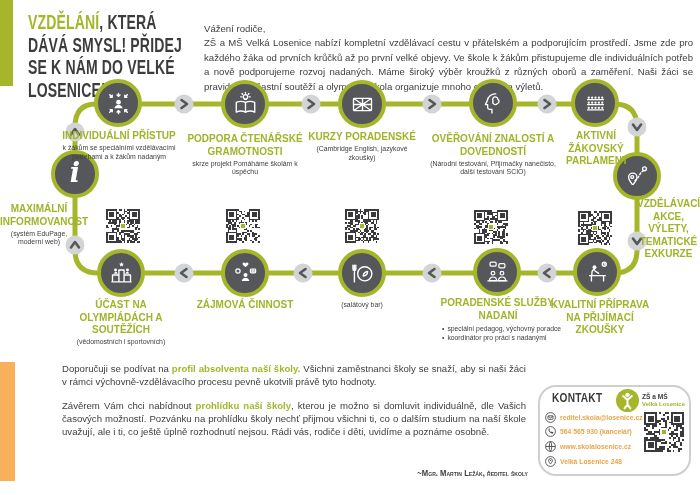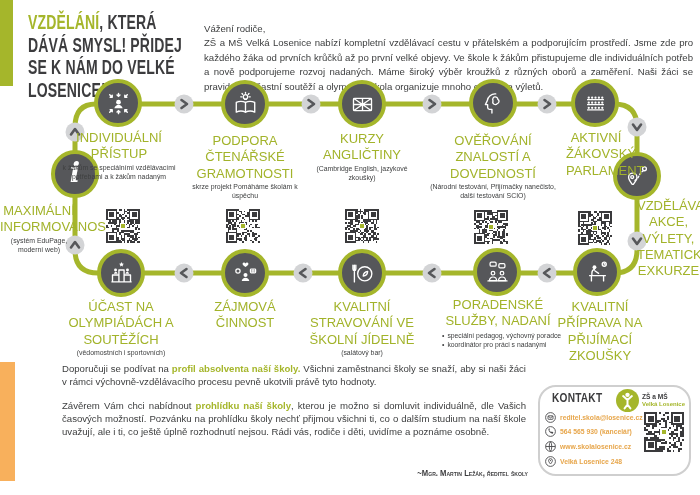--- a/index.html
+++ b/index.html
@@ -14,21 +14,21 @@
   
   #intro{left:204px;top:14px;width:489px;font-size:9.6px;line-height:1.5;color:#3f4041;margin-top:8px;}
   #intro .body{text-align:justify;}
   
   .node{position:absolute;width:48px;height:48px;border-radius:50%;background:#56575a;
         border:4px solid #a5b62b;box-sizing:border-box;display:flex;align-items:center;
         justify-content:center;}
   .info-i{font-family:"DejaVu Serif",serif;font-style:italic;font-weight:700;
           font-size:27px;color:#fff;margin-top:-3px;}
   .lbl{position:absolute;text-align:center;line-height:1.25;}
-  .lbl .t{display:block;color:#a2b32a;font-weight:400;font-size:13px;}
+  .lbl .t{display:block;color:#a2b32a;font-weight:700;font-size:10px;}
   .lbl .s{display:block;color:#3f4041;font-weight:400;font-size:6.9px;margin-top:1.5px;}
   .bullets{margin-top:1.5px;text-align:left;padding-left:8px;}
   .brow{display:flex;gap:3px;font-size:6.8px;color:#3f4041;line-height:1.35;}
   .brow .dot{font-size:6.8px;}
   .qr{position:absolute;line-height:0;}
   
   #orange-bar{left:0;top:362px;width:15px;height:119px;background:#f8b05c;}
   .outro{left:62px;width:464px;font-size:9.6px;line-height:1.38;text-align:justify;}
   .outro .hl{color:#a5b62b;font-weight:700;margin-top:41px;}
   #signature{left:250px;top:468px;width:278px;text-align:right;font-size:9px;font-weight:700;
@@ -247,21 +247,21 @@
 
   <div class="lbl" style="left:62px;top:130px;width:114px">
     <span class="t">INDIVIDUÁLNÍ PŘÍSTUP</span>
     <span class="s">k žákům se speciálními vzdělávacími potřebami a k žákům nadaným</span>
   </div>
   <div class="lbl" style="left:183px;top:133px;width:124px">
     <span class="t">PODPORA ČTENÁŘSKÉ GRAMOTNOSTI</span>
     <span class="s">skrze projekt Pomáháme školám k úspěchu</span>
   </div>
   <div class="lbl" style="left:305px;top:131px;width:114px">
-    <span class="t">KURZY ANGLIČTINY</span>
+    <span class="t">KURZY PORADENSKÉ</span>
     <span class="s">(Cambridge English, jazykové zkoušky)</span>
   </div>
   <div class="lbl" style="left:428px;top:133px;width:130px">
     <span class="t">OVĚŘOVÁNÍ ZNALOSTÍ A DOVEDNOSTÍ</span>
     <span class="s">(Národní testování, Přijímačky nanečisto, další testování SCIO)</span>
   </div>
   <div class="lbl" style="left:566px;top:130px;width:60px">
     <span class="t">AKTIVNÍ ŽÁKOVSKÝ PARLAMENT</span>
   </div>
   <div class="lbl" style="left:637px;top:198px;width:63px">
@@ -277,21 +277,20 @@
       <div class="brow">
           <span class="dot">•</span>
           <span>koordinátor pro práci s nadanými</span>
         </div>
     </div>
   </div>
   <div class="lbl" style="left:548px;top:299px;width:104px">
     <span class="t">KVALITNÍ PŘÍPRAVA NA PŘIJÍMACÍ ZKOUŠKY</span>
   </div>
   <div class="lbl" style="left:306px;top:299px;width:112px">
-    <span class="t">KVALITNÍ STRAVOVÁNÍ VE ŠKOLNÍ JÍDELNĚ</span>
     <span class="s">(salátový bar)</span>
   </div>
   <div class="lbl" style="left:193px;top:299px;width:104px">
     <span class="t">ZÁJMOVÁ ČINNOST</span>
   </div>
   <div class="lbl" style="left:58px;top:299px;width:126px">
     <span class="t">ÚČAST NA OLYMPIÁDÁCH A SOUTĚŽÍCH</span>
     <span class="s">(vědomostních i sportovních)</span>
   </div>
   <div class="lbl" style="left:0px;top:203px;width:78px">

